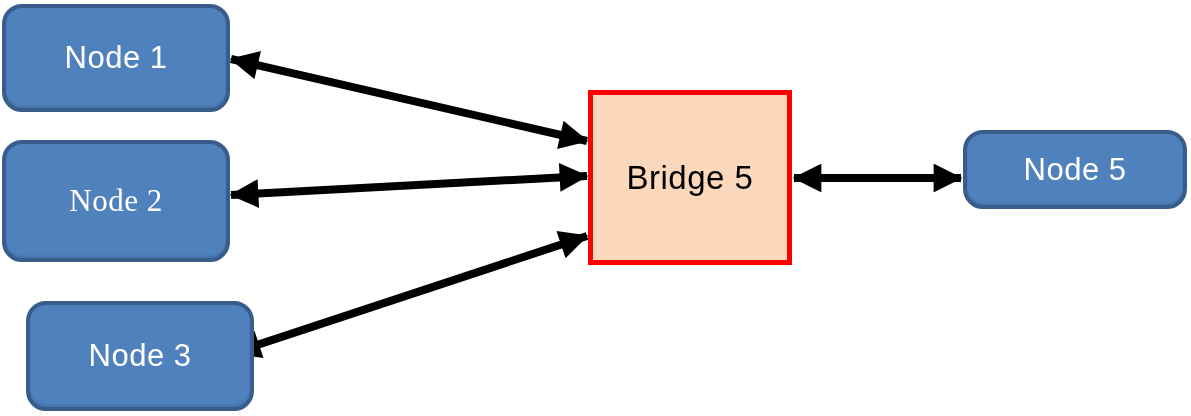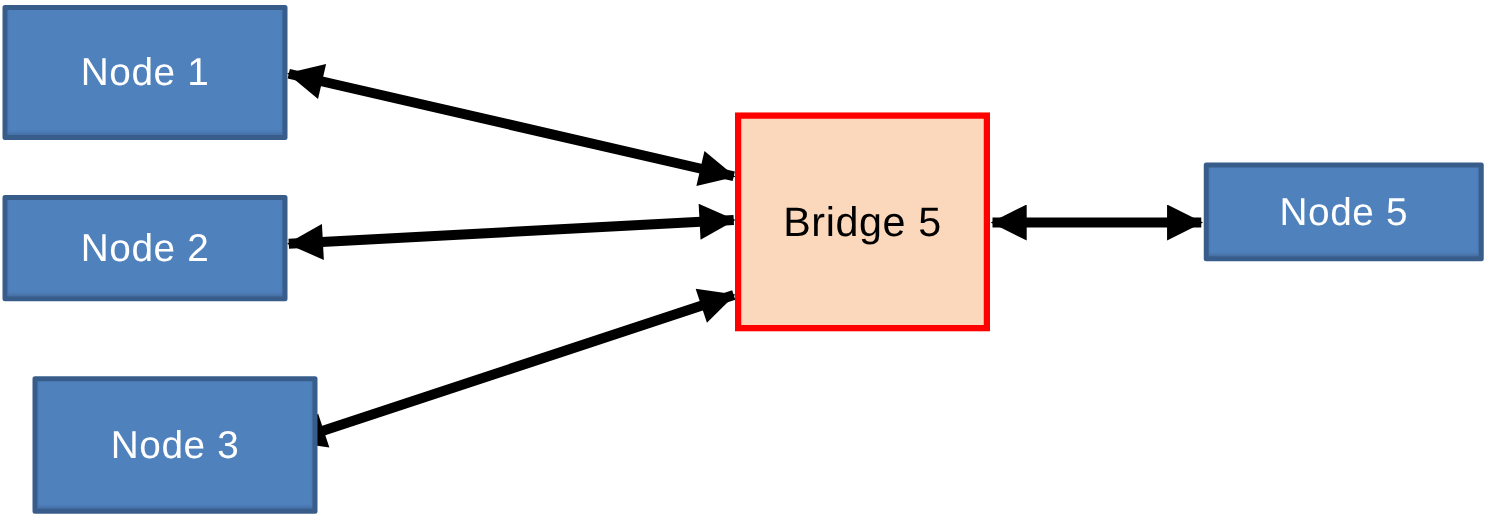--- a/index.html
+++ b/index.html
@@ -13,31 +13,31 @@
     height: 416px;
     background: #ffffff;
     overflow: hidden;
     font-family: "Liberation Sans", sans-serif;
   }
   .node {
     position: absolute;
     box-sizing: border-box;
     background: var(--node_fill, #4f81bd);
     border: 4px solid var(--node_border, #385d8a);
-    border-radius: 2px;
+    border-radius: 20px;
     color: var(--node_text, #ffffff);
     display: flex;
     align-items: center;
     justify-content: center;
     font-size: 31px;
     letter-spacing: 0.5px;
     box-shadow: inset 0 -2px 2px rgba(0,0,0,0.12);
   }
   #node1 { left: 2px;   top: 4px;   width: 228px; height: 108px; }
-  #node2 { left: 2px;   top: 156px; width: 228px; height: 85px; }
+  #node2 { left: 2px;   top: 140px; width: 228px; height: 122px; font-family: Liberation Serif, serif; }
   #node3 { left: 2px;   top: 301px; width: 228px; height: 110px; margin-left: 24px; }
   #node5 { left: 963px; top: 130px; width: 224px; height: 79px; }
   .bridge {
     position: absolute;
     box-sizing: border-box;
     left: 588px;
     top: 90px;
     width: 204px;
     height: 175px;
     background: var(--bridge_fill, #fbd8bb);

